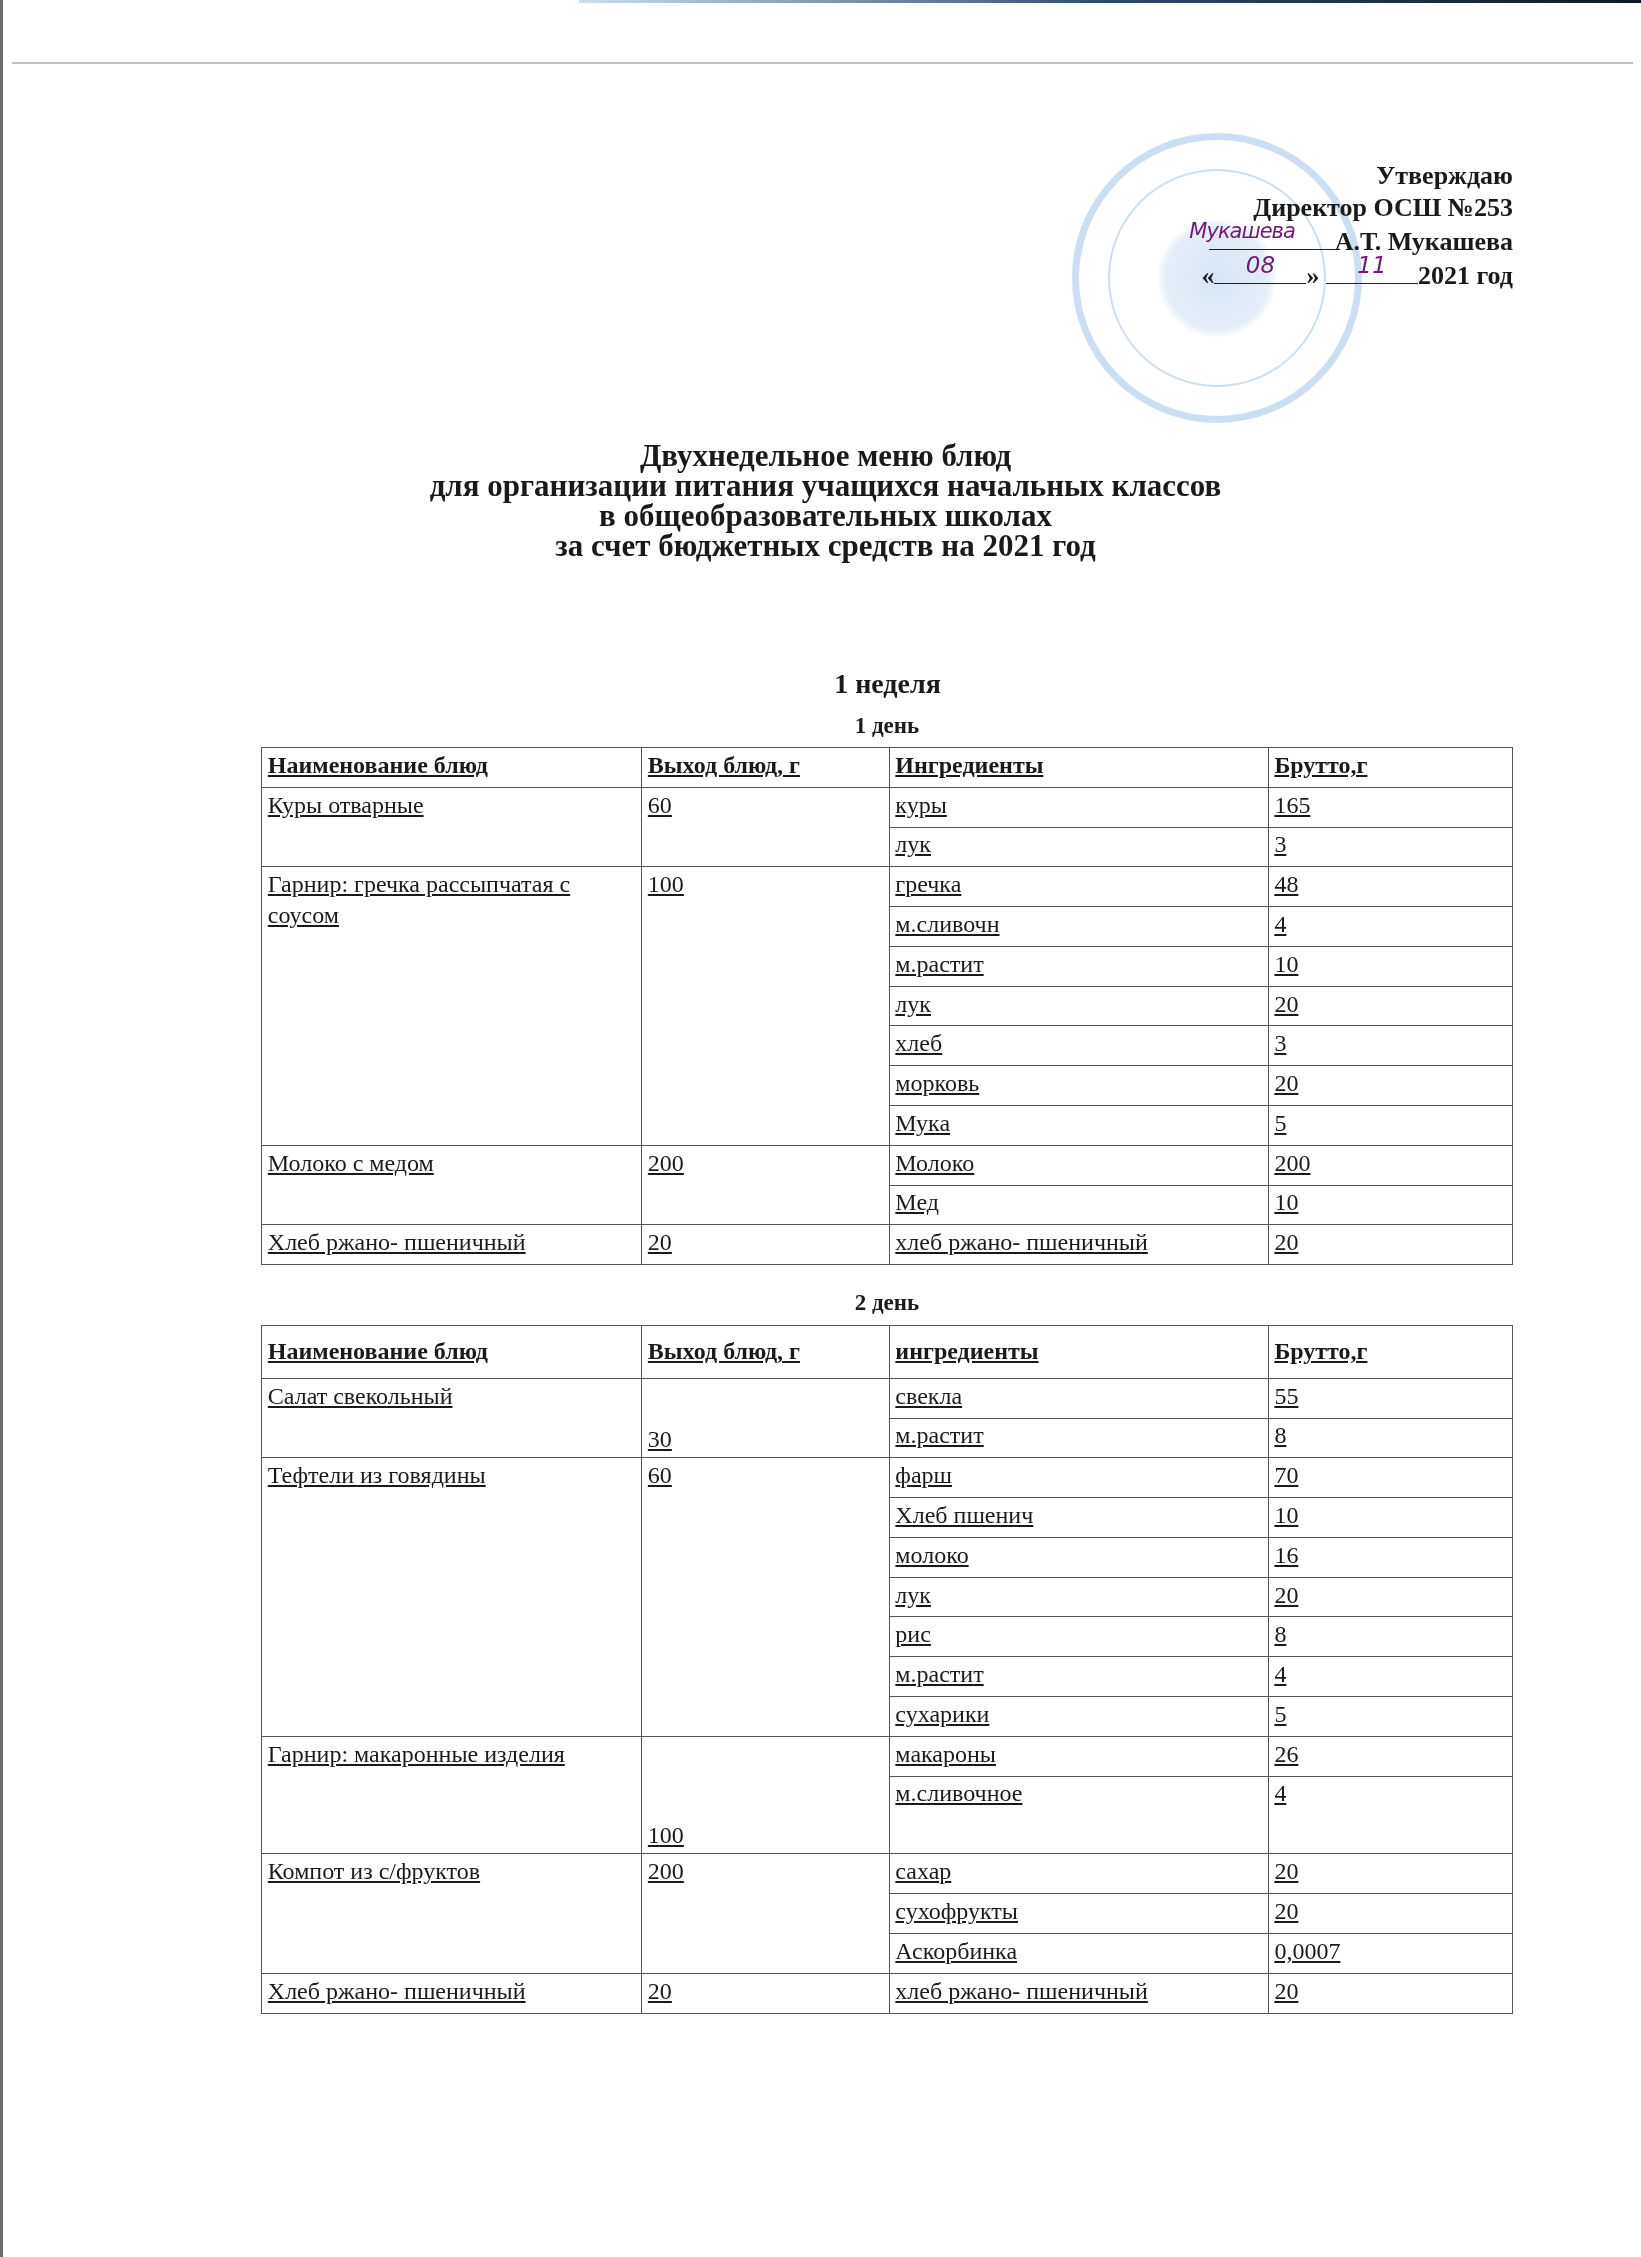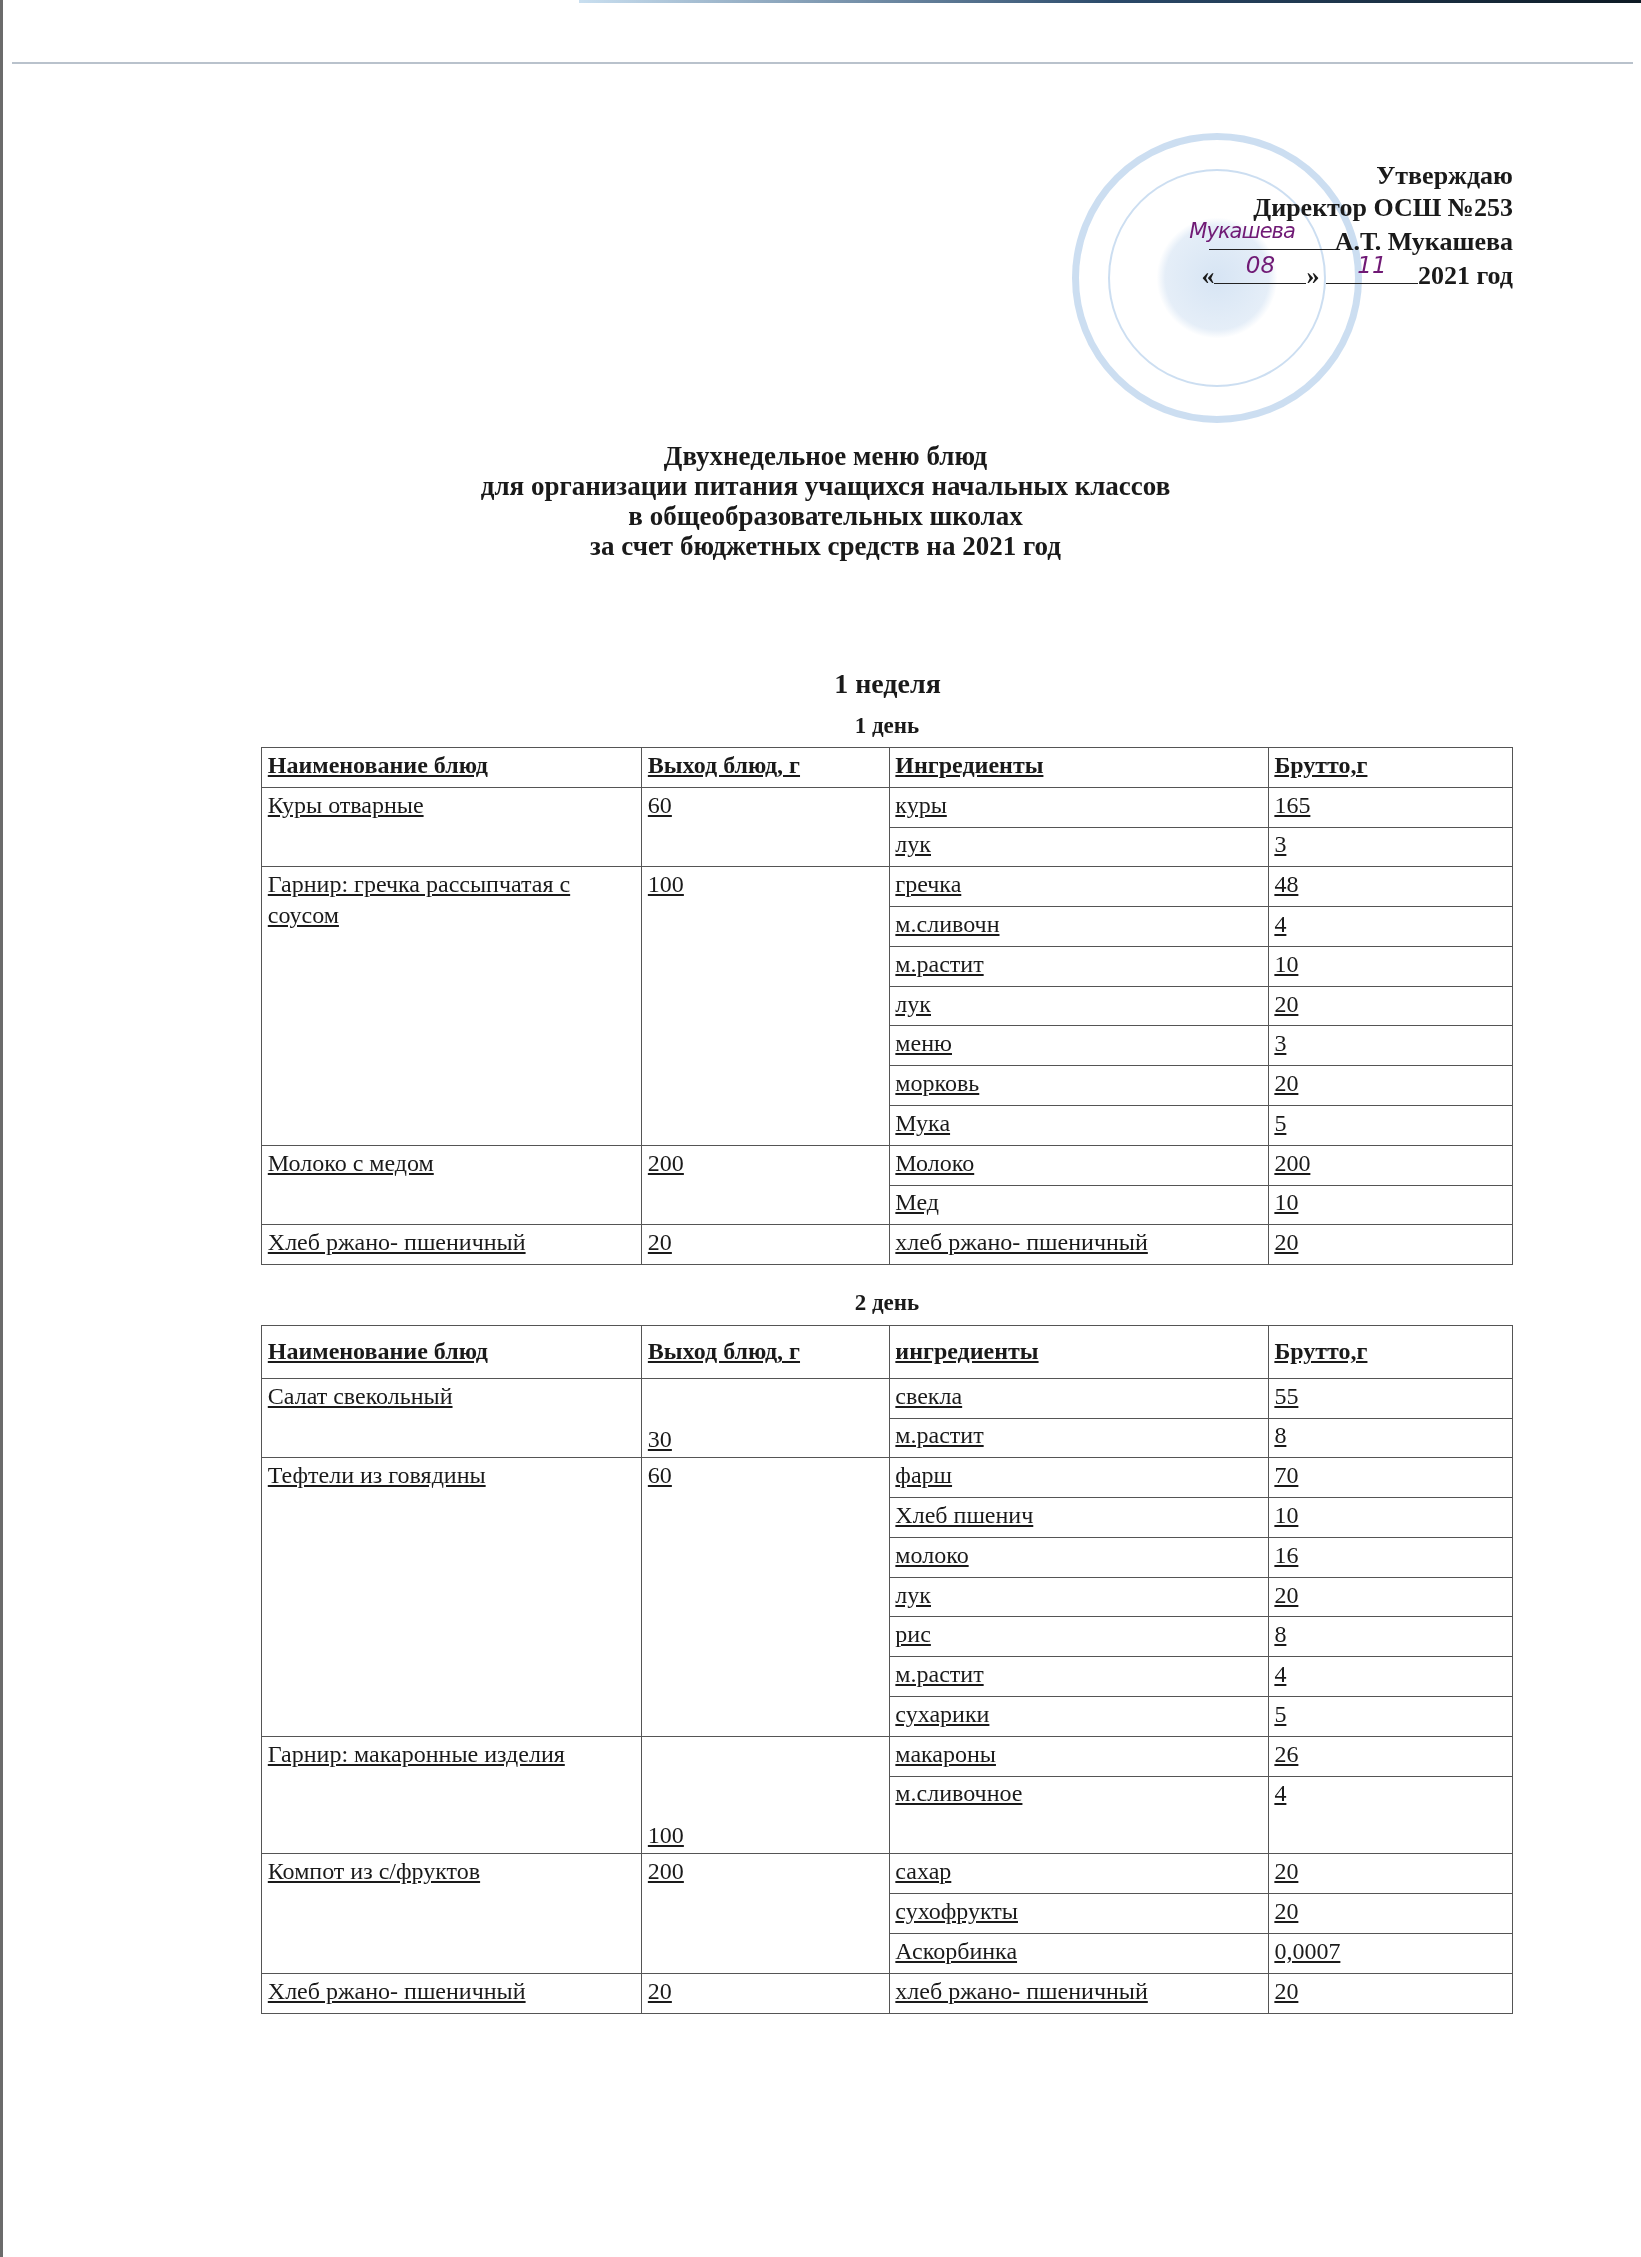--- a/index.html
+++ b/index.html
@@ -14,21 +14,21 @@
   .approval { position: absolute; right: 128px; top: 133px; text-align: right; font-weight: bold; font-size: 26px; line-height: 32px; z-index: 2; margin-top: 27px; }
   .approval .line { display: block; white-space: nowrap; }
   .blank { display: inline-block; border-bottom: 1.9px solid #222; position: relative; height: 25px; vertical-align: baseline; }
   .hand { position: absolute; left: 0; right: 0; bottom: 1.9px; text-align: center; font-family: "DejaVu Sans", sans-serif; font-style: italic; font-weight: normal; color: #701a75; font-size: 23px; }
   .sig { font-size: 21px; left: -19.3px; right: auto; letter-spacing: -1px; }
 
   .stamp { position: absolute; left: 1072px; top: 133px; width: 290px; height: 290px; border-radius: 50%; border: 7.7px solid rgba(110,160,215,0.35); box-sizing: border-box; z-index: 1; }
   .stamp::before { content: ""; position: absolute; inset: 29px; border-radius: 50%; border: 2.9px solid rgba(110,160,215,0.35); }
   .stamp::after { content: ""; position: absolute; inset: 77px; border-radius: 50%; background: radial-gradient(circle, rgba(110,160,215,0.28) 0%, rgba(110,160,215,0.18) 60%, transparent 70%); }
 
-  .title { position: absolute; left: 0; right: 0; top: 441px; text-align: center; font-weight: bold; font-size: 27px; line-height: 30px; padding-left: 10px; }
+  .title { position: absolute; left: 0; right: 0; top: 441px; text-align: center; font-weight: bold; font-size: 31px; line-height: 30px; padding-left: 10px; }
   .title .line { display: block; }
 
   .week-title { position: absolute; left: 0; width: 1775px; top: 668px; text-align: center; font-weight: bold; font-size: 28px; }
   .day-title { position: absolute; left: 261px; width: 1252px; text-align: center; font-weight: bold; font-size: 23px; }
 
   table.menu { position: absolute; left: 261px; width: 1252px; border-collapse: collapse; table-layout: fixed; font-size: 24px; text-decoration: underline; }
   table.menu td, table.menu th { border: 1.4px solid #555; padding: 1.9px 5.8px; vertical-align: top; text-align: left; height: 35px; line-height: 31px; font-weight: normal; }
   table.menu th { font-weight: bold; }
   table.menu.t2 th { height: 48px; vertical-align: middle; }
   table.menu.t2 th.plain { font-weight: bold; }
@@ -102,21 +102,21 @@
       </tr>
   <tr>
         <td>м.растит</td>
         <td>10</td>
       </tr>
   <tr>
         <td>лук</td>
         <td>20</td>
       </tr>
   <tr>
-        <td>меню</td>
+        <td>хлеб</td>
         <td>3</td>
       </tr>
   <tr>
         <td>морковь</td>
         <td>20</td>
       </tr>
   <tr>
         <td>Мука</td>
         <td>5</td>
       </tr>

